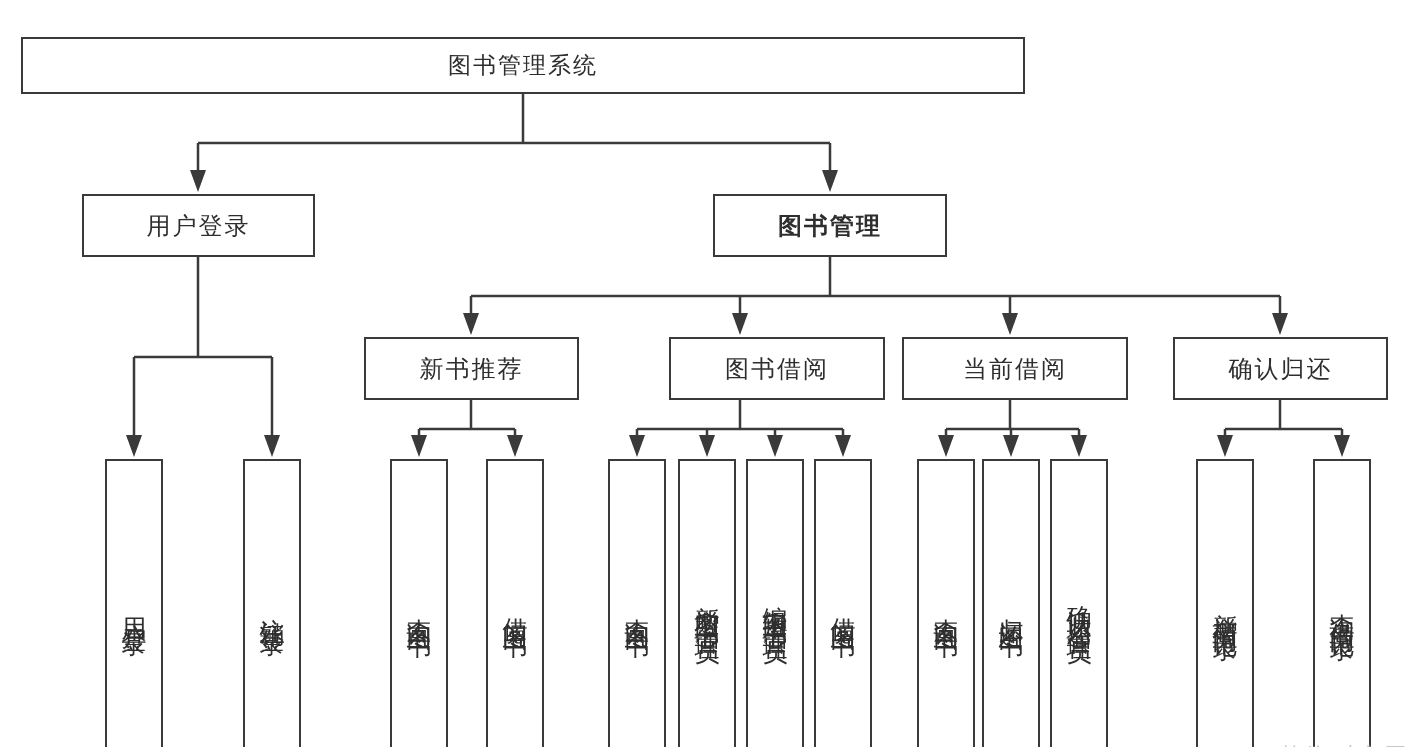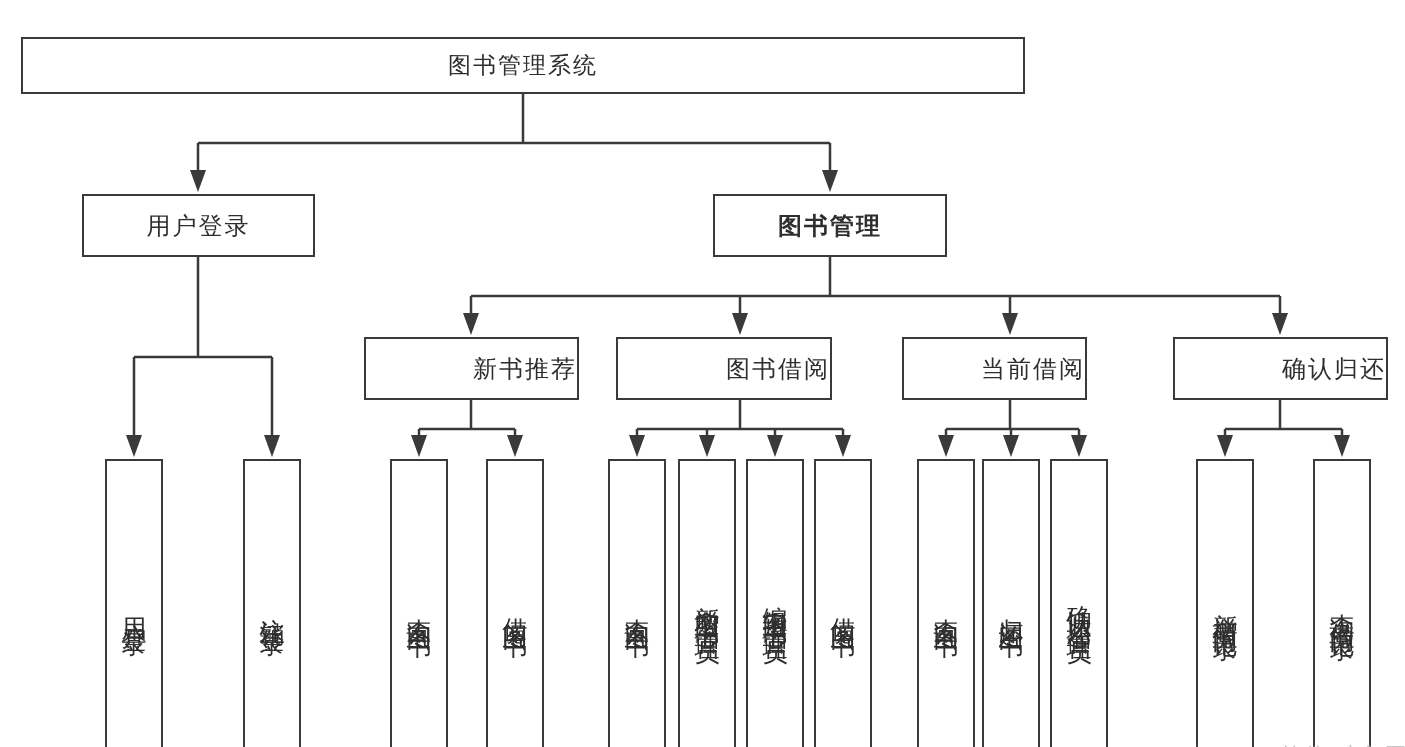--- a/index.html
+++ b/index.html
@@ -24,21 +24,21 @@
   .root{border-width:2px;font-size:23px;}
   .v-box{width:58px;top:435px;height:298px;}
   .v-box span{
     writing-mode:vertical-rl;
     text-orientation:mixed;
     font-size:25px;
     letter-spacing:5px;
     line-height:1;
     white-space:nowrap;
   }
-  .l3{top:313px;height:63px;justify-content:flex-end;}
+  .l3{top:313px;height:63px;}
   .l2{top:170px;height:63px;}
   #watermark{
     position:absolute;
     left:1183px;top:717px;
     font-size:22px;
     color:#c7c7c7;
     letter-spacing:1px;
     white-space:nowrap;
     text-shadow:0 0 2px #ffffff,0 0 1px #ffffff;
     z-index:5;
@@ -103,24 +103,24 @@
   <div class="box h-box l2" style="left:82px;width:233px;">
     <span>用户登录</span>
   </div>
   <div class="box h-box l2" style="left:713px;width:234px;font-weight:bold;">
     <span>图书管理</span>
   </div>
 
   <div class="box h-box l3" style="left:364px;width:215px;">
     <span>新书推荐</span>
   </div>
-  <div class="box h-box l3" style="left:616px;width:216px;">
+  <div class="box h-box l3" style="left:669px;width:216px;">
     <span>图书借阅</span>
   </div>
-  <div class="box h-box l3" style="left:902px;width:185px;">
+  <div class="box h-box l3" style="left:902px;width:226px;">
     <span>当前借阅</span>
   </div>
   <div class="box h-box l3" style="left:1173px;width:215px;">
     <span>确认归还</span>
   </div>
 
   <div class="box v-box" style="left:105px;">
     <span>用户登录</span>
   </div>
   <div class="box v-box" style="left:243px;">

